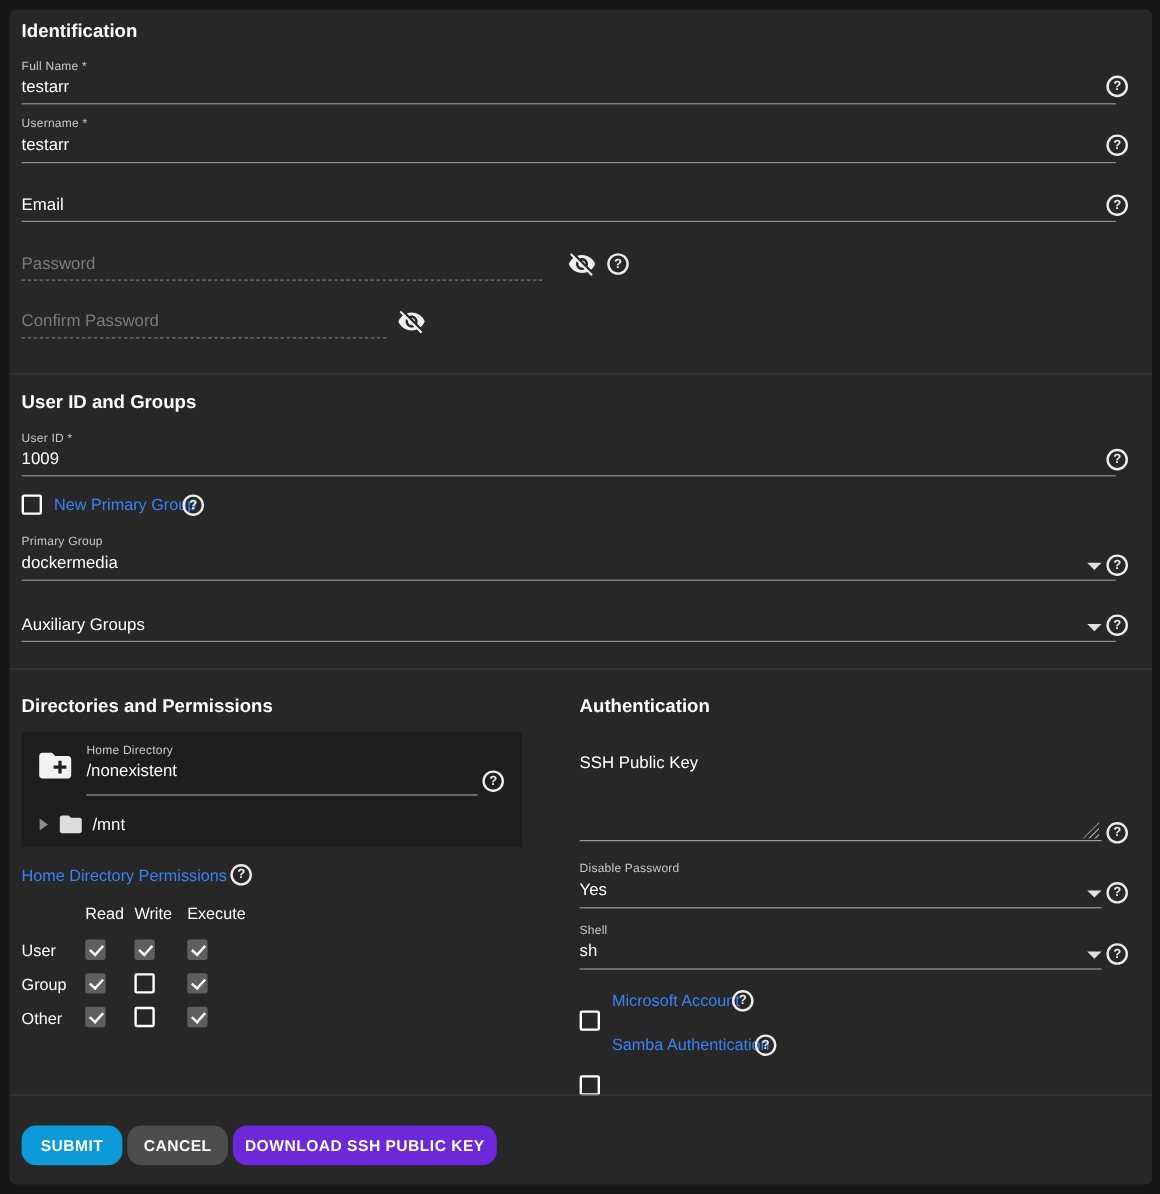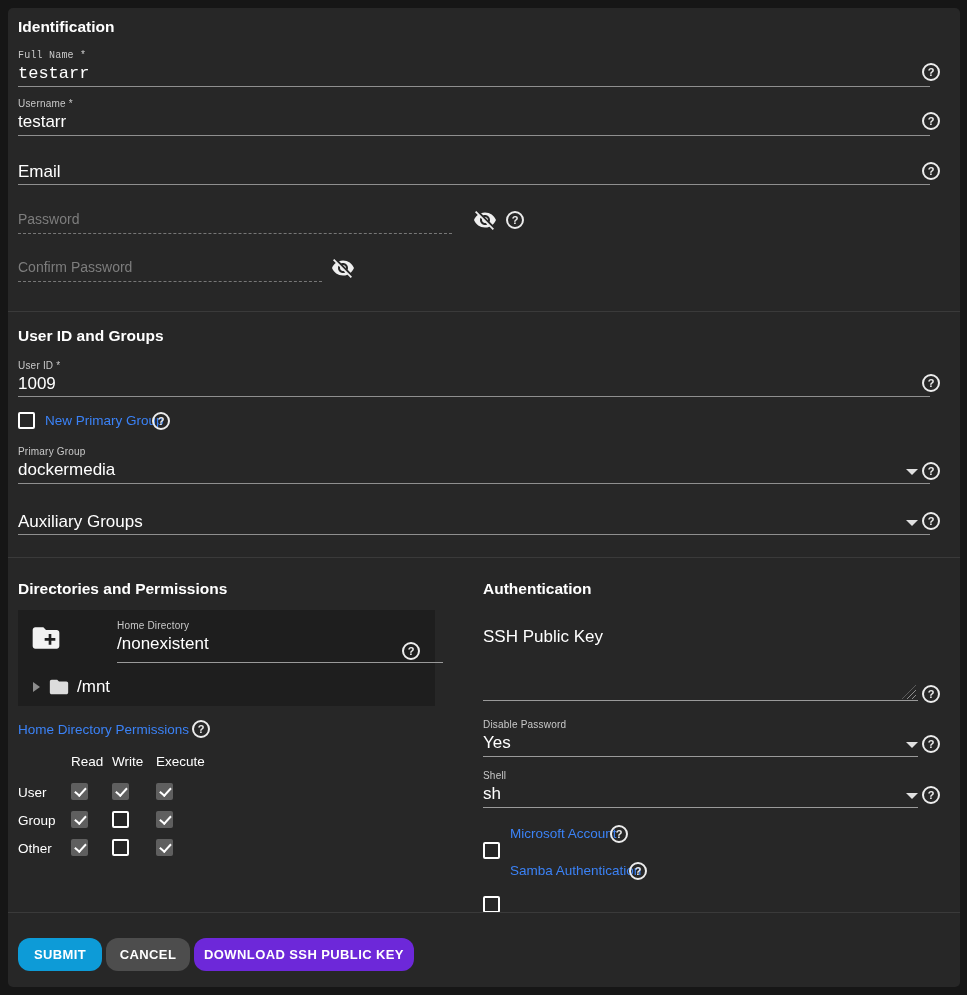--- a/index.html
+++ b/index.html
@@ -10,21 +10,21 @@
     overflow:hidden;
   }
   .screen{position:relative;width:967px;height:995px;background:#161616;}
   .card{
     position:absolute;left:8px;top:8px;width:952px;height:979px;
     background:#272727;border-radius:5px;
   }
   .abs{position:absolute;}
   .sec-title{font-size:15.5px;font-weight:bold;color:#ffffff;}
   .flabel{font-size:10px;color:#c9c9c9;letter-spacing:.2px;}
-  .fvalue{font-size:17px;color:#ffffff;}
+  .fvalue{font-size:14px;color:#ffffff;}
   .fplaceholder{font-size:14px;color:#7d7d7d;}
   .uline{border-top:1px solid #8f8f8f;height:0;}
   .uline-dim{border-top:1px solid #9a9a9a;height:0;}
   .uline-dash{border-top:1px dashed #777777;height:0;}
   .divider{border-top:1px solid #3a3a3a;height:0;left:0;width:952px;}
   .help{
     width:18px;height:18px;border:2px solid #ececec;border-radius:50%;
     box-sizing:border-box;color:#ececec;font-size:11px;font-weight:bold;
     display:flex;align-items:center;justify-content:center;line-height:1;
     cursor:pointer;
@@ -67,21 +67,21 @@
   svg{display:block;}
 </style>
 </head>
 <body>
 
 <div class="screen">
   <div class="card">
 
     <div class="abs sec-title" style="left:10px;top:10px;">Identification</div>
 
-    <div class="abs" style="left:10px;top:42px;width:912px;height:40px;font-family:Liberation Mono, monospace;">
+    <div class="abs" style="left:10px;top:42px;width:912px;height:40px;">
       <div class="flabel">Full Name *</div>
       <div class="fvalue" style="margin-top:3px;">testarr</div>
       <div class="abs uline" style="left:0;top:36px;width:912px;"></div>
     </div>
     <div class="abs help" style="left:914px;top:55px;">?</div>
 
     <div class="abs" style="left:10px;top:90px;width:912px;height:40px;">
       <div class="flabel">Username *</div>
       <div class="fvalue" style="margin-top:3px;">testarr</div>
       <div class="abs uline" style="left:0;top:37px;width:912px;"></div>
@@ -148,21 +148,21 @@
     <div class="abs divider" style="top:549px;"></div>
 
     <div class="abs sec-title" style="left:10px;top:572px;">Directories and Permissions</div>
 
     <div class="abs panel" style="left:10px;top:602px;width:417px;height:96px;">
       <span class="abs" style="left:12px;top:12px;">
         <svg width="32" height="32" viewBox="0 0 24 24" fill="#f2f2f2">
             <path d="M20 6h-8l-2-2H4c-1.11 0-1.99.89-1.99 2L2 18c0 1.11.89 2 2 2h16c1.11 0 2-.89 2-2V8c0-1.11-.89-2-2-2zm-1 8h-3v3h-2v-3h-3v-2h3V9h2v3h3v2z"></path>
           </svg>
       </span>
-      <div class="abs" style="left:54px;top:10px;width:326px;margin-left:45px;">
+      <div class="abs" style="left:54px;top:10px;width:326px;">
         <div class="flabel">Home Directory</div>
         <div class="fvalue" style="margin-top:3px;">/nonexistent</div>
         <div class="abs uline-dim" style="left:0;top:42px;width:326px;"></div>
       </div>
       <div class="abs help" style="left:384px;top:32px;">?</div>
       <div class="abs" style="left:15px;top:65px;width:390px;height:24px;display:flex;align-items:center;">
         <span class="tree-arrow"></span>
         <span style="margin-left:8px;">
           <svg width="22" height="22" viewBox="0 0 24 24" fill="#dcdcdc">
               <path d="M10 4H4c-1.1 0-1.99.9-1.99 2L2 18c0 1.1.9 2 2 2h16c1.1 0 2-.9 2-2V8c0-1.1-.9-2-2-2h-8l-2-2z"></path>

